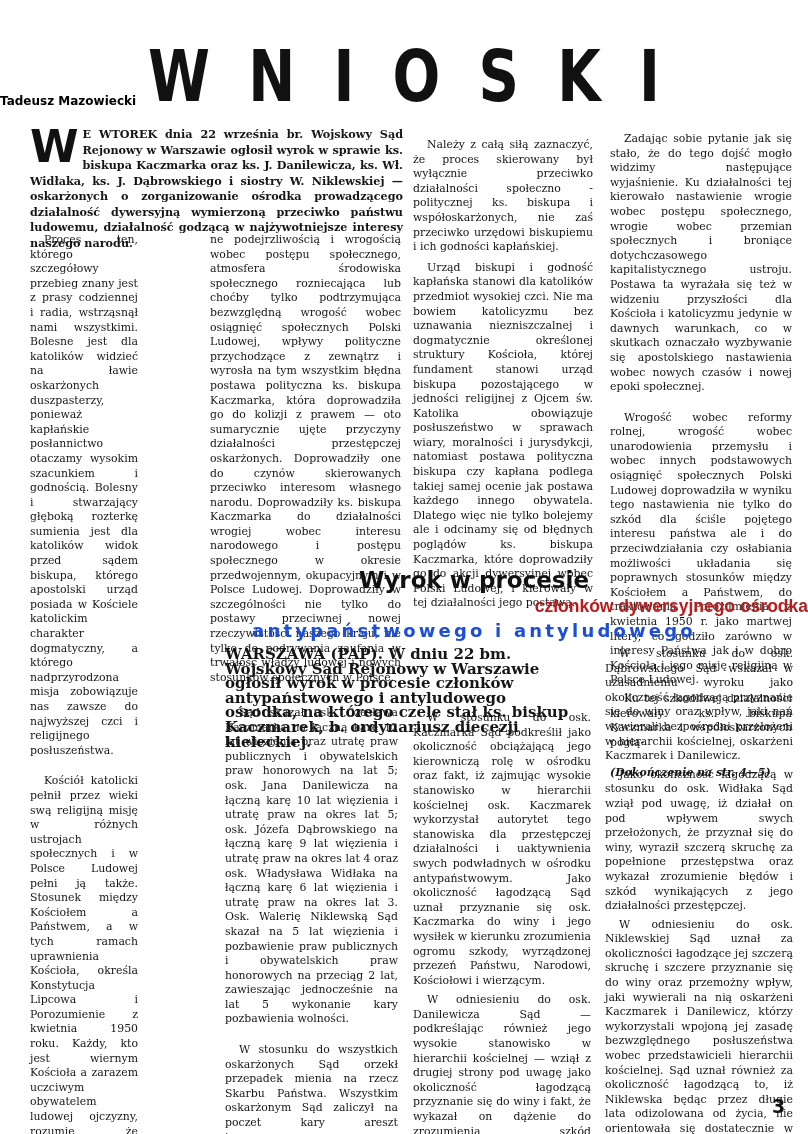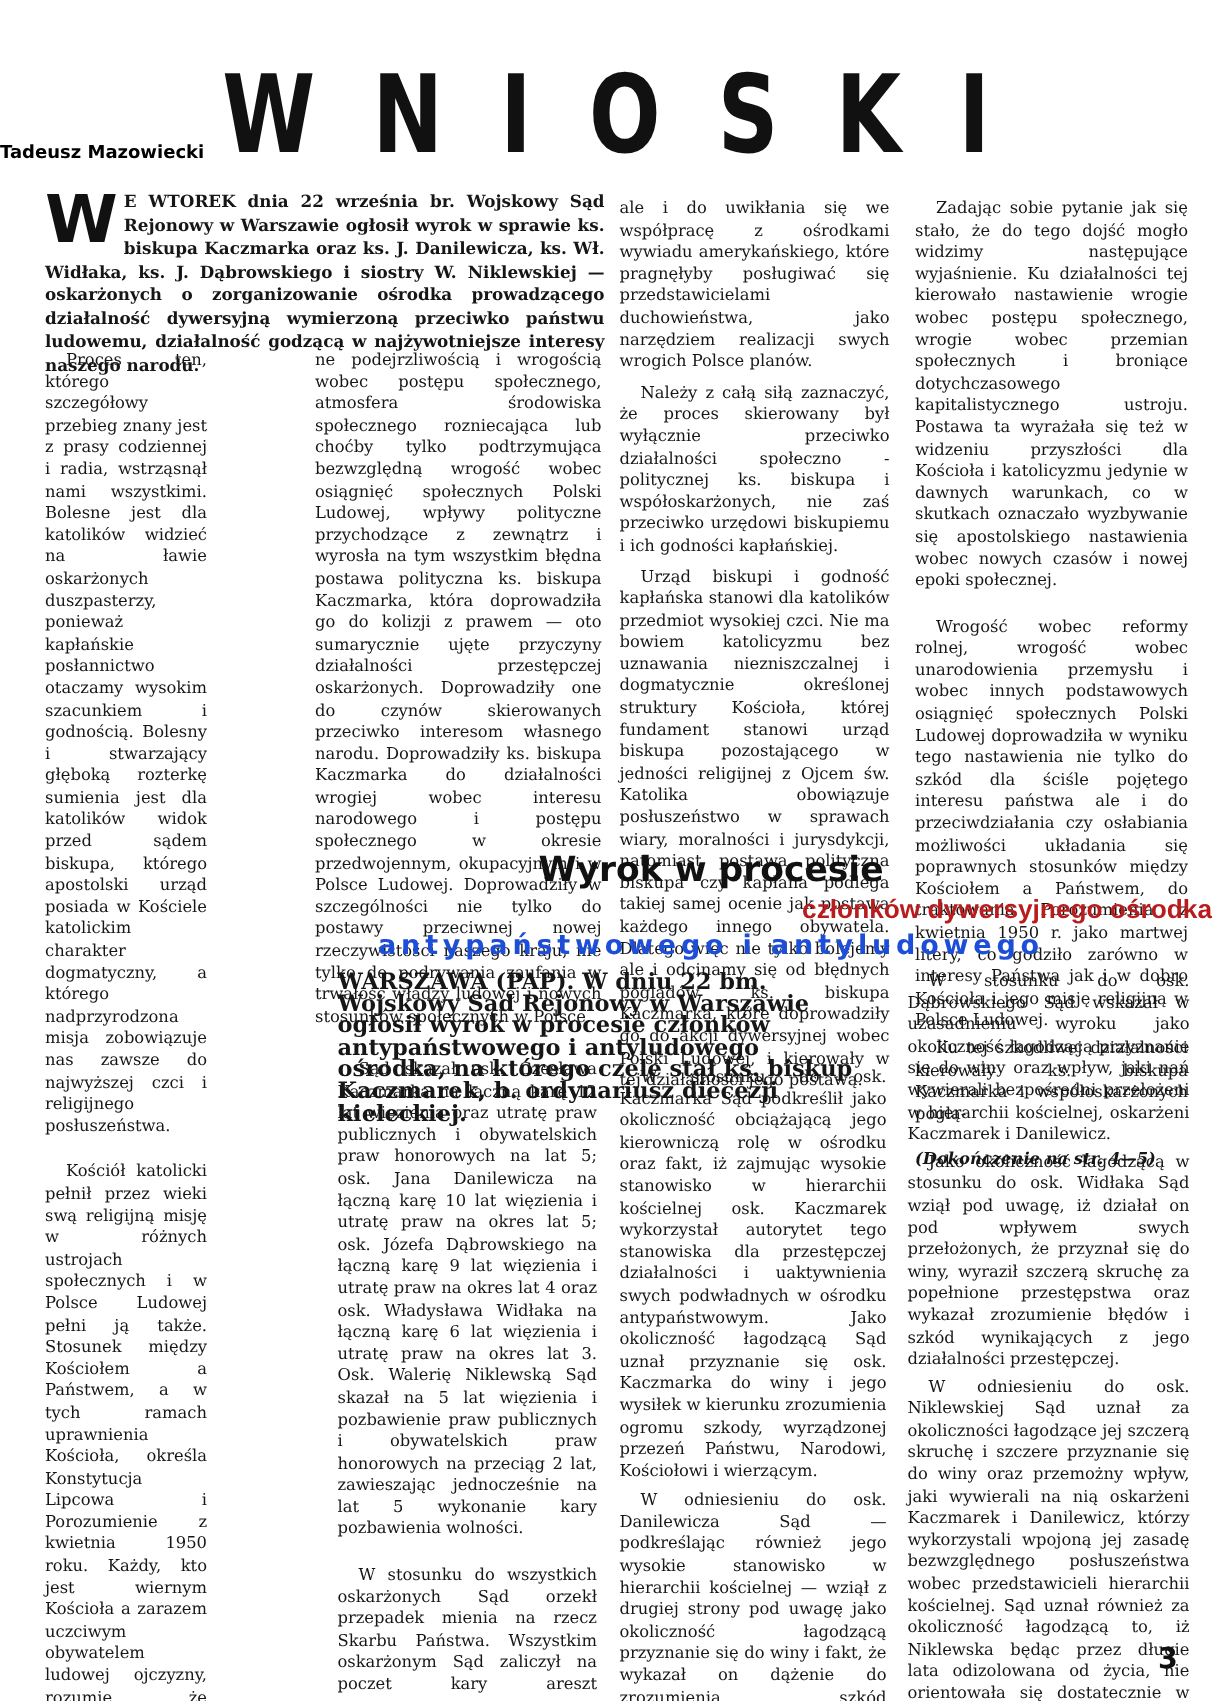--- a/index.html
+++ b/index.html
@@ -44,21 +44,20 @@
   <p>Proces ten, którego szczegółowy przebieg znany jest z prasy codziennej i radia, wstrząsnął nami wszystkimi. Bolesne jest dla katolików widzieć na ławie oskarżonych duszpasterzy, ponieważ kapłańskie posłannictwo otaczamy wysokim szacunkiem i godnością. Bolesny i stwarzający głęboką rozterkę sumienia jest dla katolików widok przed sądem biskupa, którego apostolski urząd posiada w Kościele katolickim charakter dogmatyczny, a którego nadprzyrodzona misja zobowiązuje nas zawsze do najwyższej czci i religijnego posłuszeństwa.</p>
   <p>Kościół katolicki pełnił przez wieki swą religijną misję w różnych ustrojach społecznych i w Polsce Ludowej pełni ją także. Stosunek między Kościołem a Państwem, a w tych ramach uprawnienia Kościoła, określa Konstytucja Lipcowa i Porozumienie z kwietnia 1950 roku. Każdy, kto jest wiernym Kościoła a zarazem uczciwym obywatelem ludowej ojczyzny, rozumie, że religijna misja Kościoła trwająca przez wszystkie czasy może i po winna być pełniona w ustroju socjalistycznym. Równocześnie milionowe rzesze wierzących w naszym kraju dają codziennie ofiarny i twórczy wkład w nowe budownictwo gospodarczo - społeczne. I właśnie ludowa ojczyzna przywróciła godność ludzką milionom prostych ludzi, w olbrzymiej większości wierzącym, przekreślając raz na zawsze stosunki społeczne, w których urodzenie czy majątek decydowały o wartości człowieka, otwarła dzieciom robotników i chłopów dostęp do nauki i kultury i buduje w niezwykle trudnych warunkach powojennego życia podstawy lepszego bytu.</p>
 
 </div>
 
 <div class="abs col c2">
   <p style="text-indent:0">ne podejrzliwością i wrogością wobec postępu społecznego, atmosfera środowiska społecznego rozniecająca lub choćby tylko podtrzymująca bezwzględną wrogość wobec osiągnięć społecznych Polski Ludowej, wpływy polityczne przychodzące z zewnątrz i wyrosła na tym wszystkim błędna postawa polityczna ks. biskupa Kaczmarka, która doprowadziła go do kolizji z prawem — oto sumarycznie ujęte przyczyny działalności przestępczej oskarżonych. Doprowadziły one do czynów skierowanych przeciwko interesom własnego narodu. Doprowadziły ks. biskupa Kaczmarka do działalności wrogiej wobec interesu narodowego i postępu społecznego w okresie przedwojennym, okupacyjnym i w Polsce Ludowej. Doprowadziły w szczególności nie tylko do postawy przeciwnej nowej rzeczywistości naszego kraju, nie tylko do podrywania zaufania w trwałość władzy ludowej i nowych stosunków społecznych w Polsce.</p>
 </div>
 
 <div class="abs col c3">
-  <p style="text-indent:0">ale i do uwikłania się we współpracę z ośrodkami wywiadu amerykańskiego, które pragnęłyby posługiwać się przedstawicielami duchowieństwa, jako narzędziem realizacji swych wrogich Polsce planów.</p>
   <p style="margin-top:6px">Należy z całą siłą zaznaczyć, że proces skierowany był wyłącznie przeciwko działalności społeczno - politycznej ks. biskupa i współoskarżonych, nie zaś przeciwko urzędowi biskupiemu i ich godności kapłańskiej.</p>
   <p style="margin-top:6px">Urząd biskupi i godność kapłańska stanowi dla katolików przedmiot wysokiej czci. Nie ma bowiem katolicyzmu bez uznawania niezniszczalnej i dogmatycznie określonej struktury Kościoła, której fundament stanowi urząd biskupa pozostającego w jedności religijnej z Ojcem św. Katolika obowiązuje posłuszeństwo w sprawach wiary, moralności i jurysdykcji, natomiast postawa polityczna biskupa czy kapłana podlega takiej samej ocenie jak postawa każdego innego obywatela. Dlatego więc nie tylko bolejemy ale i odcinamy się od błędnych poglądów ks. biskupa Kaczmarka, które doprowadziły go do akcji dywersyjnej wobec Polski Ludowej, i kierowały w tej działalności jego postawą.</p>
 </div>
 
 <div class="abs col c4">
   <p>Zadając sobie pytanie jak się stało, że do tego dojść mogło widzimy następujące wyjaśnienie. Ku działalności tej kierowało nastawienie wrogie wobec postępu społecznego, wrogie wobec przemian społecznych i broniące dotychczasowego kapitalistycznego ustroju. Postawa ta wyrażała się też w widzeniu przyszłości dla Kościoła i katolicyzmu jedynie w dawnych warunkach, co w skutkach oznaczało wyzbywanie się apostolskiego nastawienia wobec nowych czasów i nowej epoki społecznej.</p>
   <p>Wrogość wobec reformy rolnej, wrogość wobec unarodowienia przemysłu i wobec innych podstawowych osiągnięć społecznych Polski Ludowej doprowadziła w wyniku tego nastawienia nie tylko do szkód dla ściśle pojętego interesu państwa ale i do przeciwdziałania czy osłabiania możliwości układania się poprawnych stosunków między Kościołem a Państwem, do traktowania Porozumienia z kwietnia 1950 r. jako martwej litery, co godziło zarówno w interesy Państwa jak i w dobro Kościoła i jego misję religijną w Polsce Ludowej.</p>
   <p style="margin-top:4px">Ku tej szkodliwej działalności kierowały ks. biskupa Kaczmarka i współoskarżonych poglą-</p>
   <p class="it" style="text-indent:0">(Dokończenie na str. 4—5)</p>
 </div>

